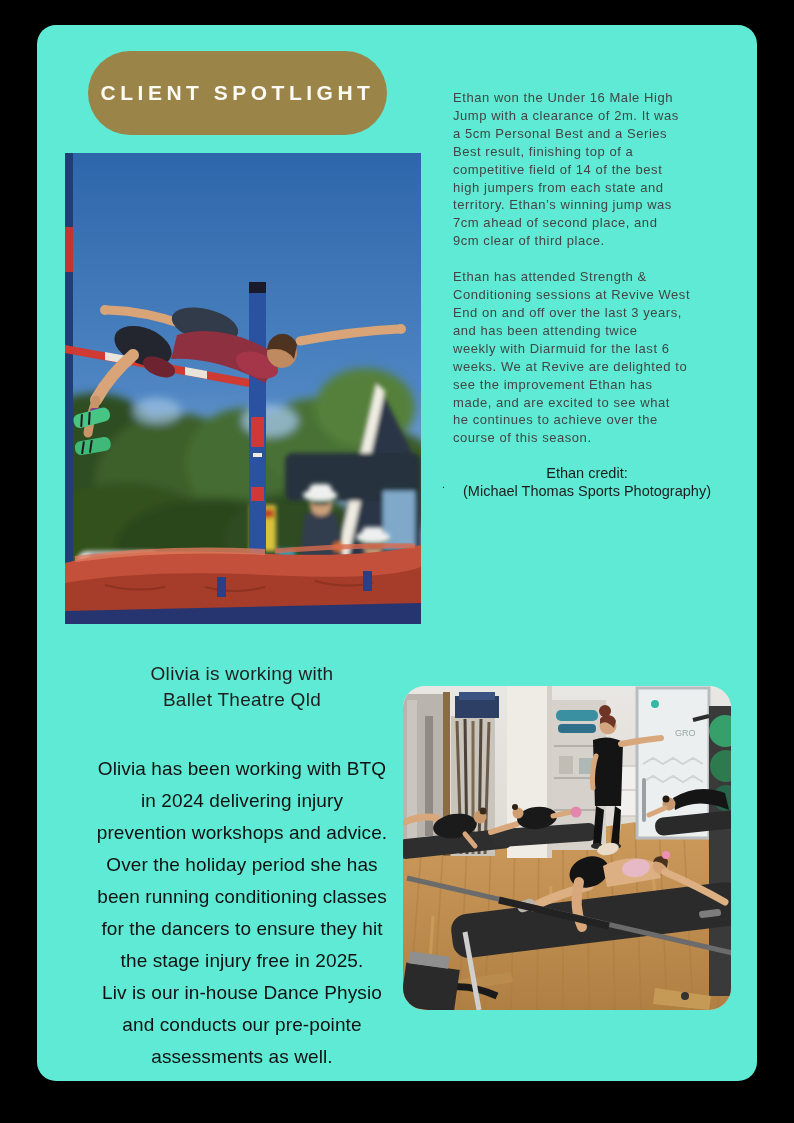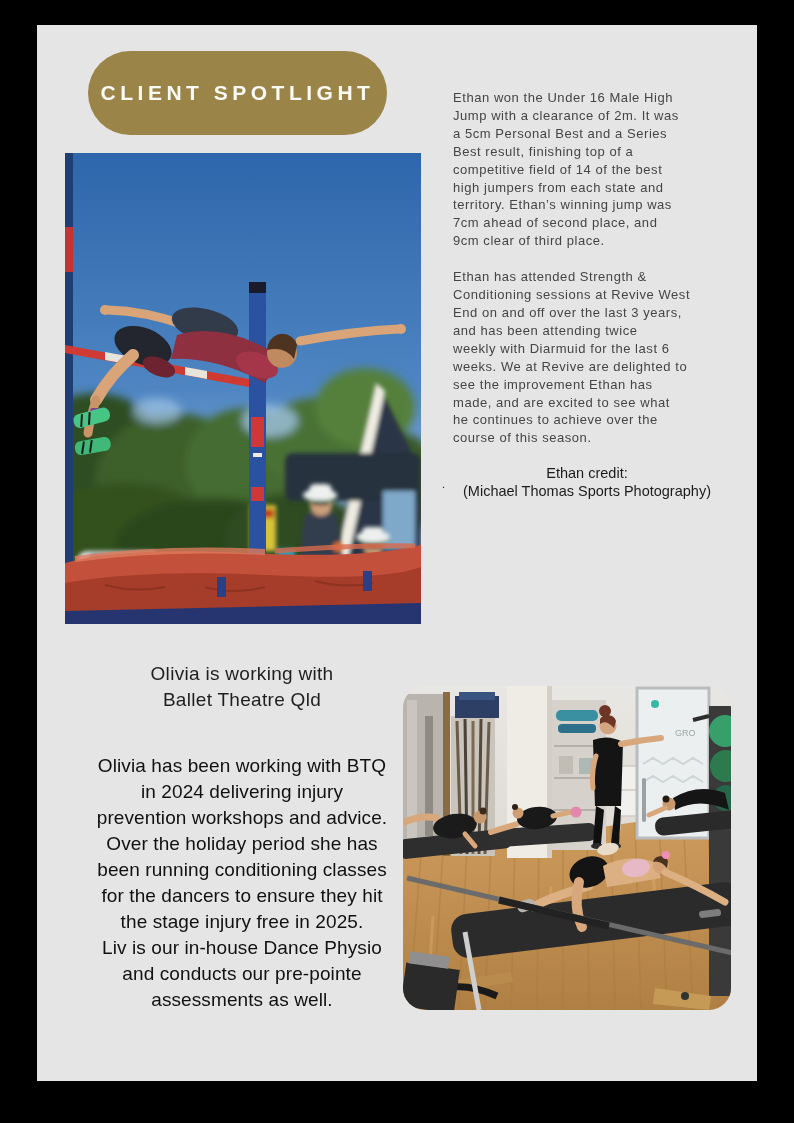--- a/index.html
+++ b/index.html
@@ -1,20 +1,20 @@
 <!DOCTYPE html>
 <html><head>
 <meta charset="utf-8">
 <style>
   html,body{margin:0;padding:0;}
   body{
     width:794px;height:1123px;background:#000;position:relative;
     font-family:"Liberation Sans", sans-serif;overflow:hidden;
   }
-  .page{position:absolute;left:37px;top:25px;width:720px;height:1056px;background:#e5e5e5;}
+  .page{position:absolute;left:37px;top:25px;width:720px;height:1056px;background:#5eead4;border-radius:19px;}
   .badge{
     position:absolute;left:51px;top:26px;width:299px;height:84px;
     background:#9A8448;border-radius:42px;display:flex;align-items:center;justify-content:center;
   }
   .badge span{color:#FCFAF4;font-size:21px;font-weight:bold;letter-spacing:4.5px;white-space:nowrap;}
   .hj-photo{position:absolute;left:28px;top:128px;width:356px;height:471px;overflow:hidden;background:#4e85c2;}
   .hj-photo svg,.pilates-photo svg{display:block;width:100%;height:100%;}
   .spot-col{
     position:absolute;left:416px;top:64px;width:300px;
     font-size:13px;line-height:17.9px;letter-spacing:0.55px;color:#454545;
@@ -24,21 +24,21 @@
     position:relative;margin-top:8px;width:292px;margin-left:-12px;text-align:center;
     font-size:14.5px;line-height:17.5px;color:#1c1c1c;letter-spacing:0;white-space:nowrap;
   }
   .credit-dot{position:absolute;left:1px;top:11px;font-size:11px;letter-spacing:0;}
   .olivia-heading{
     position:absolute;left:30px;top:636px;width:350px;margin:0;text-align:center;
     font-size:19px;font-weight:400;color:#1f1f1f;line-height:1.38;letter-spacing:0.3px;white-space:pre-line;
   }
   .olivia-body{
     position:absolute;left:25px;top:728px;width:360px;margin:0;text-align:center;
-    font-size:19px;color:#111;line-height:26px;white-space:pre-line;letter-spacing:0.1px;
+    font-size:19px;color:#111;line-height:32px;white-space:pre-line;letter-spacing:0.1px;
   }
   .pilates-photo{
     position:absolute;left:366px;top:661px;width:328px;height:324px;
     border-radius:22px;overflow:hidden;background:#e6e3de;
   }
 </style>
 </head>
 <body>
 
 <div class="page">

